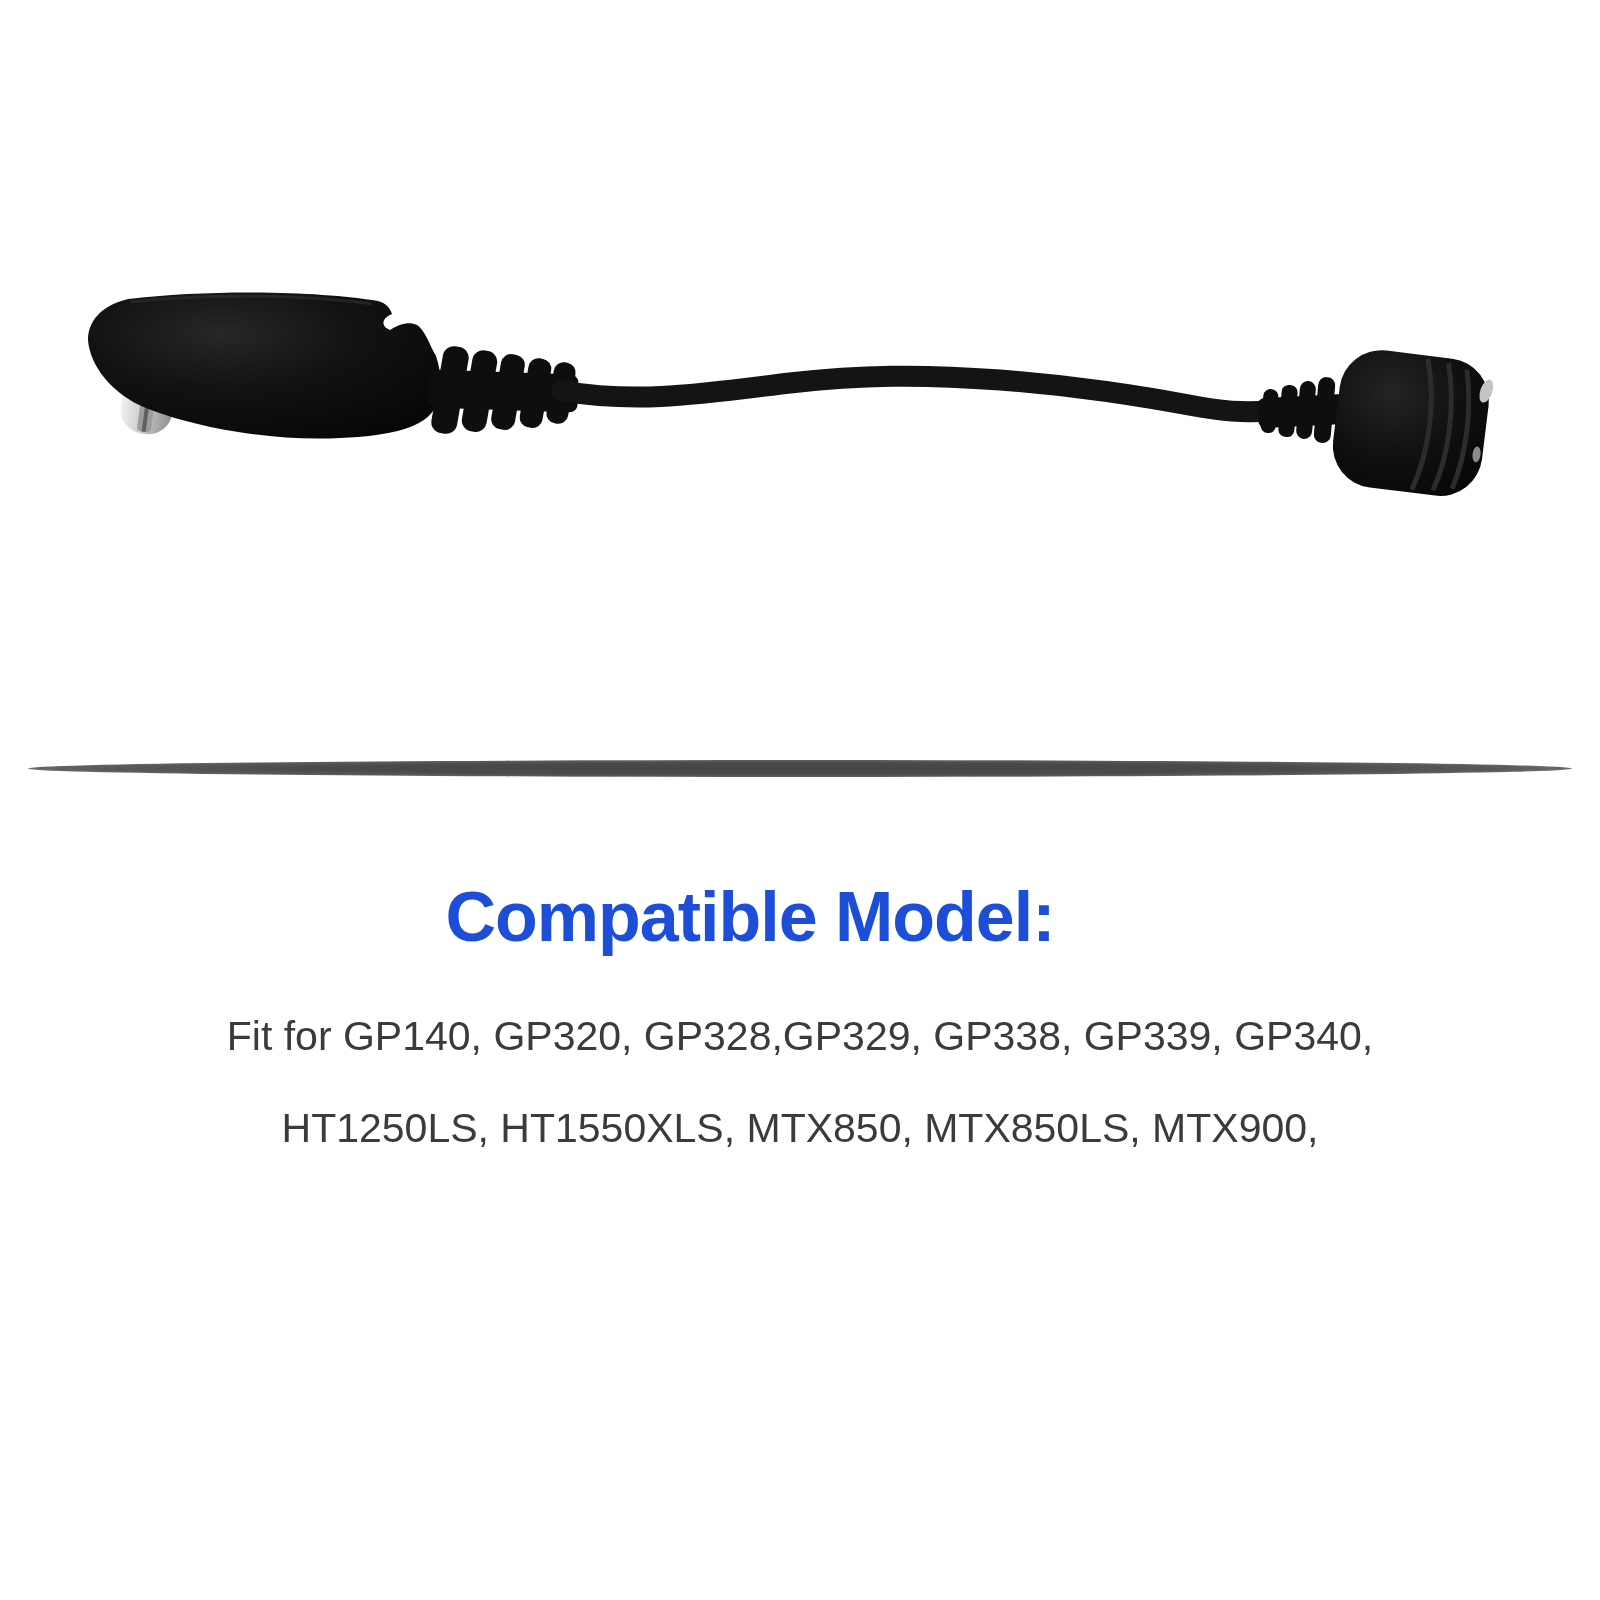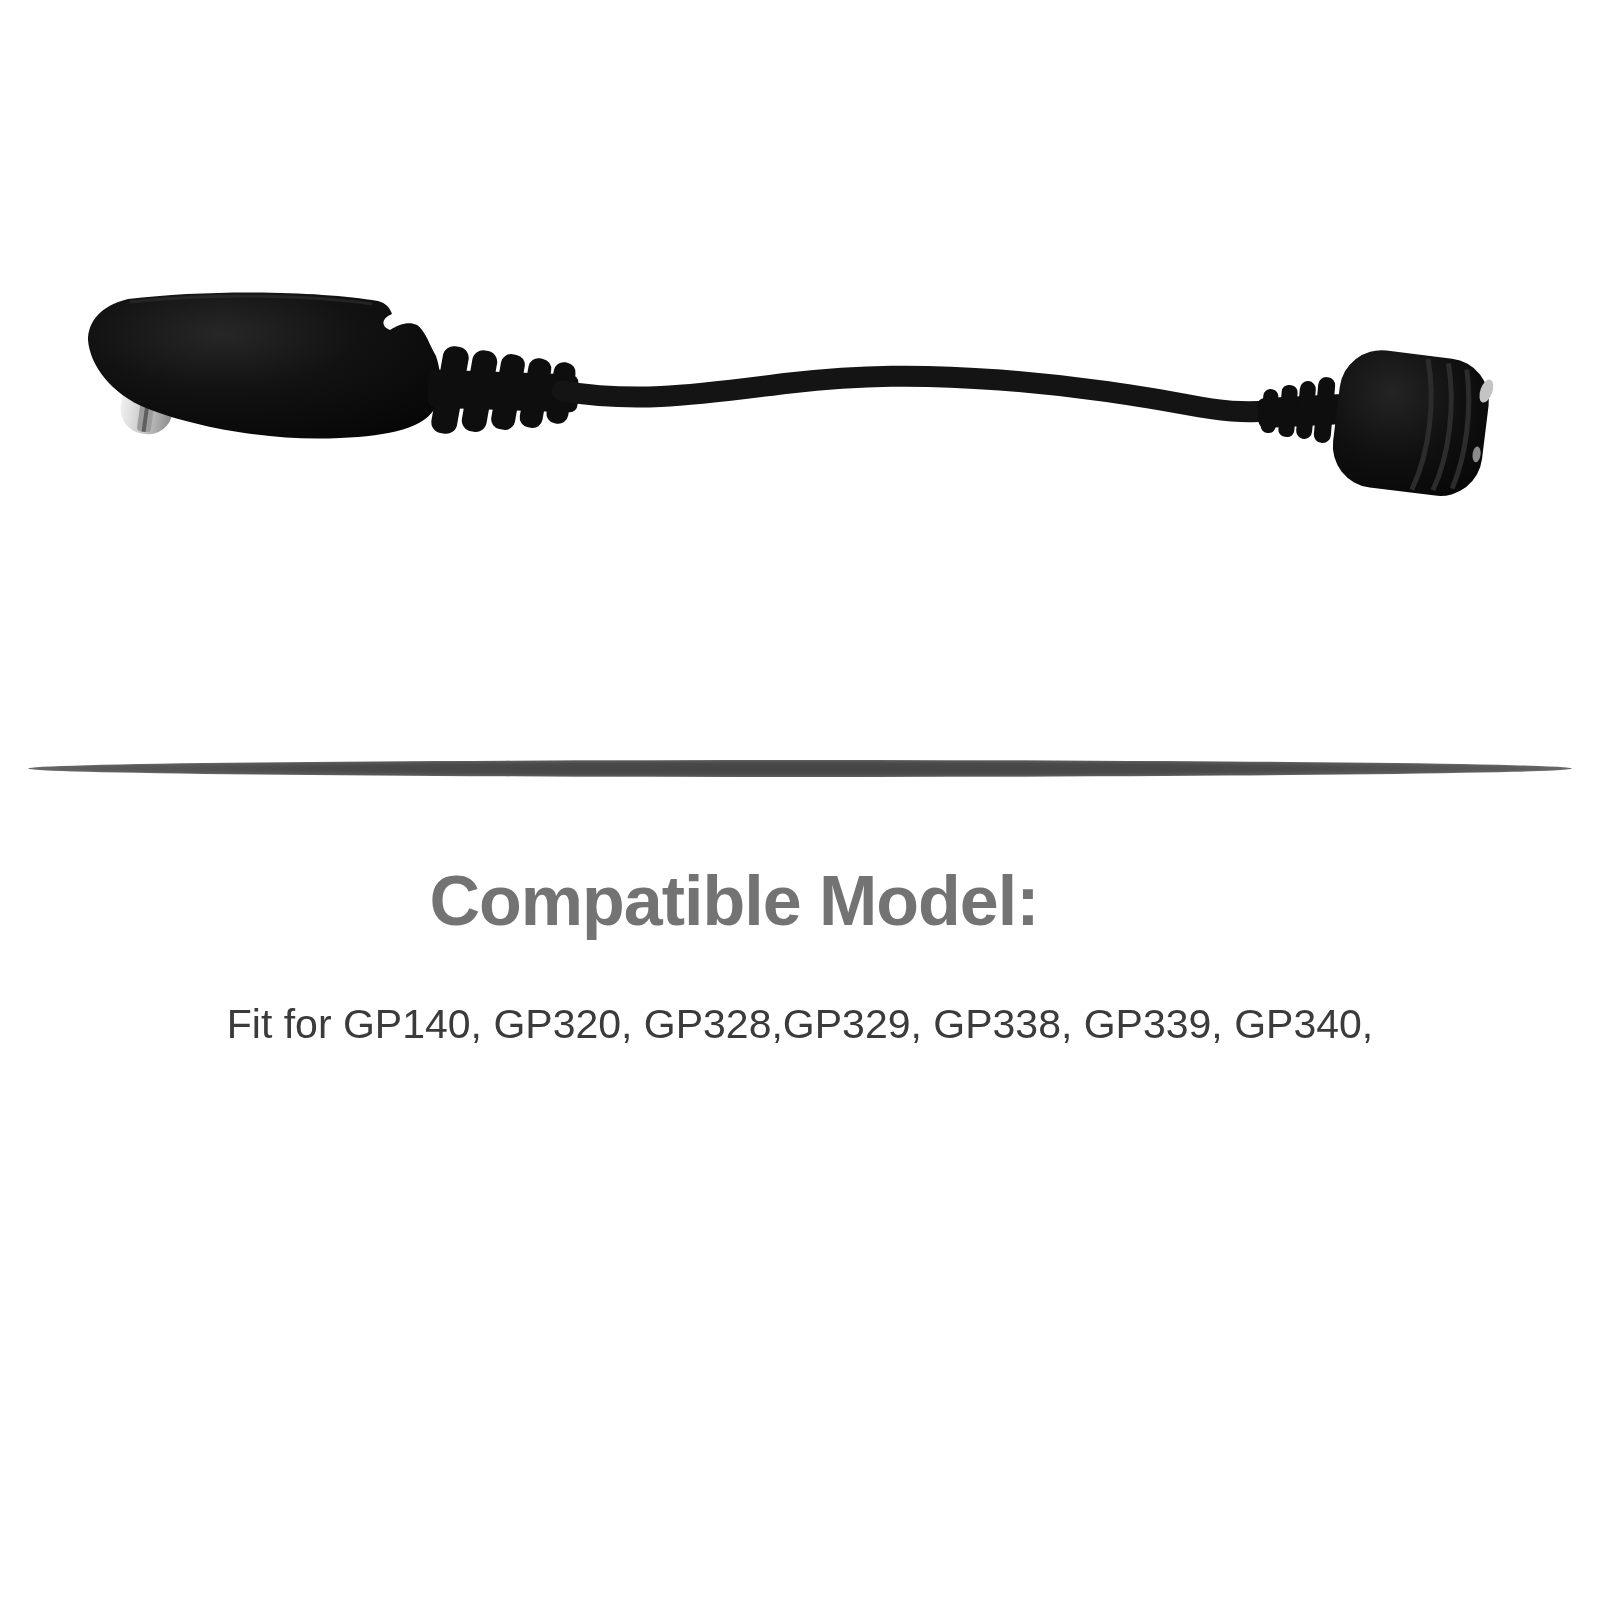--- a/index.html
+++ b/index.html
@@ -30,37 +30,37 @@
     height: 17px;
     border-radius: 50%;
     background: radial-gradient(ellipse at center,
       #454545 0%, #4a4a4a 45%, #5a5a5a 65%, #909090 85%, #d8d8d8 96%, #ffffff 100%);
   }
   .heading {
     position: absolute;
     top: 861px;
     left: 0;
     width: 1468px;
-    margin: 0;
+    margin: 16px;
     text-align: center;
     font-size: 70px;
     line-height: 80px;
     font-weight: bold;
     letter-spacing: -1px;
-    color: #737373;
+    color: #1d4ed8;
   }
   .model-list {
     position: absolute;
     top: 984px;
     left: 0;
     width: 1600px;
     text-align: center;
   }
   .model-list p {
-    margin: 0;
+    margin: 12px;
     font-size: 41px;
     line-height: 80px;
     font-weight: normal;
     color: #3b3b3b;
   }
 </style>
 </head>
 <body>
 
 <div class="page">
@@ -144,15 +144,16 @@
       <ellipse cx="1480" cy="446" rx="4" ry="8" fill="#8b8b8b"></ellipse>
     </g>
   </svg>
 
   <div class="divider"></div>
 
   <h1 class="heading">Compatible Model:</h1>
 
   <div class="model-list">
     <p>Fit for GP140, GP320, GP328,GP329, GP338, GP339, GP340,</p>
+    <p>HT1250LS, HT1550XLS, MTX850, MTX850LS, MTX900,</p>
   </div>
 
 </div>
 
 </body></html>

